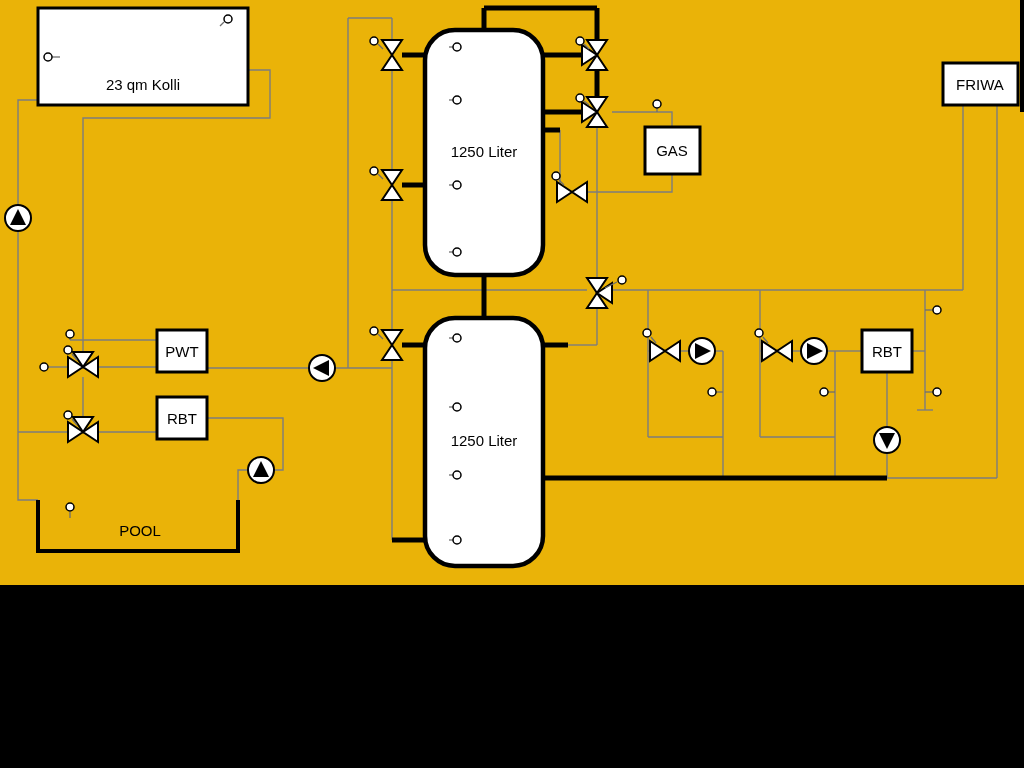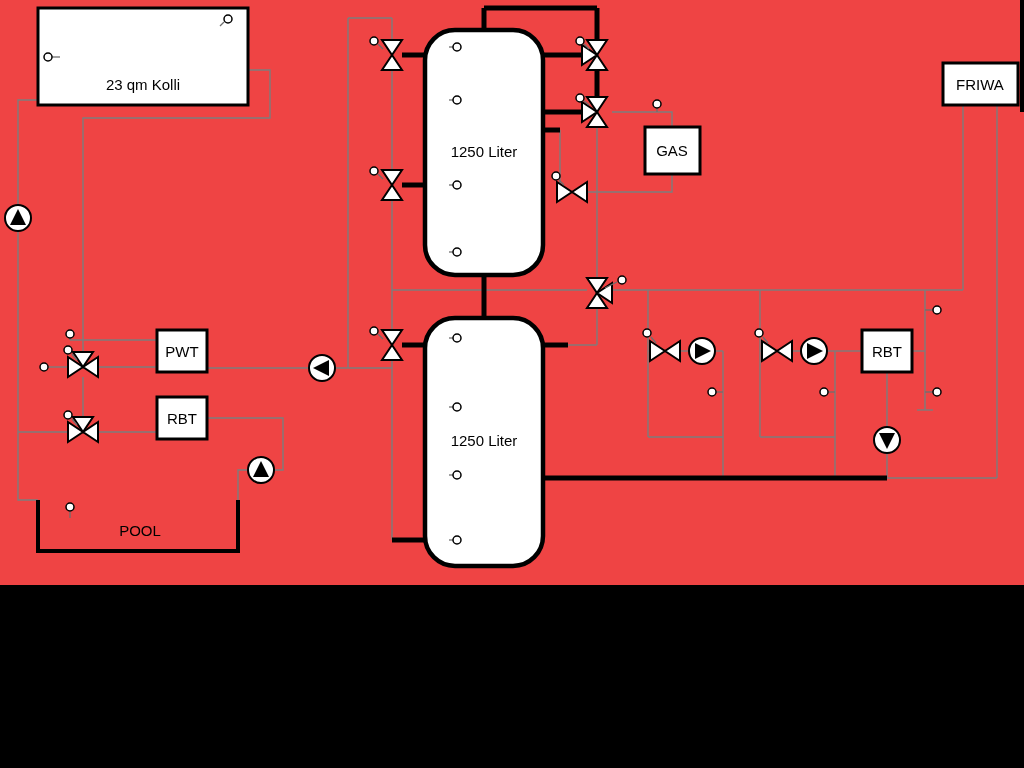--- a/index.html
+++ b/index.html
@@ -1,16 +1,16 @@
 <!DOCTYPE html>
 <html><head>
 <meta charset="utf-8">
 <style>
   html,body{margin:0;padding:0;background:#fff;}
-  .stage{position:relative;width:1024px;height:768px;background:#ef4444;overflow:hidden;
+  .stage{position:relative;width:1024px;height:768px;background:#eab308;overflow:hidden;
          font-family:"Liberation Sans", sans-serif;}
   .stage svg{position:absolute;left:0;top:0;}
   .footer-mask{position:absolute;left:0;top:585px;width:1024px;height:183px;background:#000;}
   .edge-mask{position:absolute;left:1020px;top:0;width:4px;height:112px;background:#000;}
   
   .thin{stroke:#7d7d7d;stroke-width:1.4;fill:none;}
   .thick{stroke:#000;stroke-width:5;fill:none;}
   .box{stroke:#000;stroke-width:3;fill:#fff;}
   .tank{stroke:#000;stroke-width:4.5;fill:#fff;}
   .pool{stroke:#000;stroke-width:4;fill:none;}

